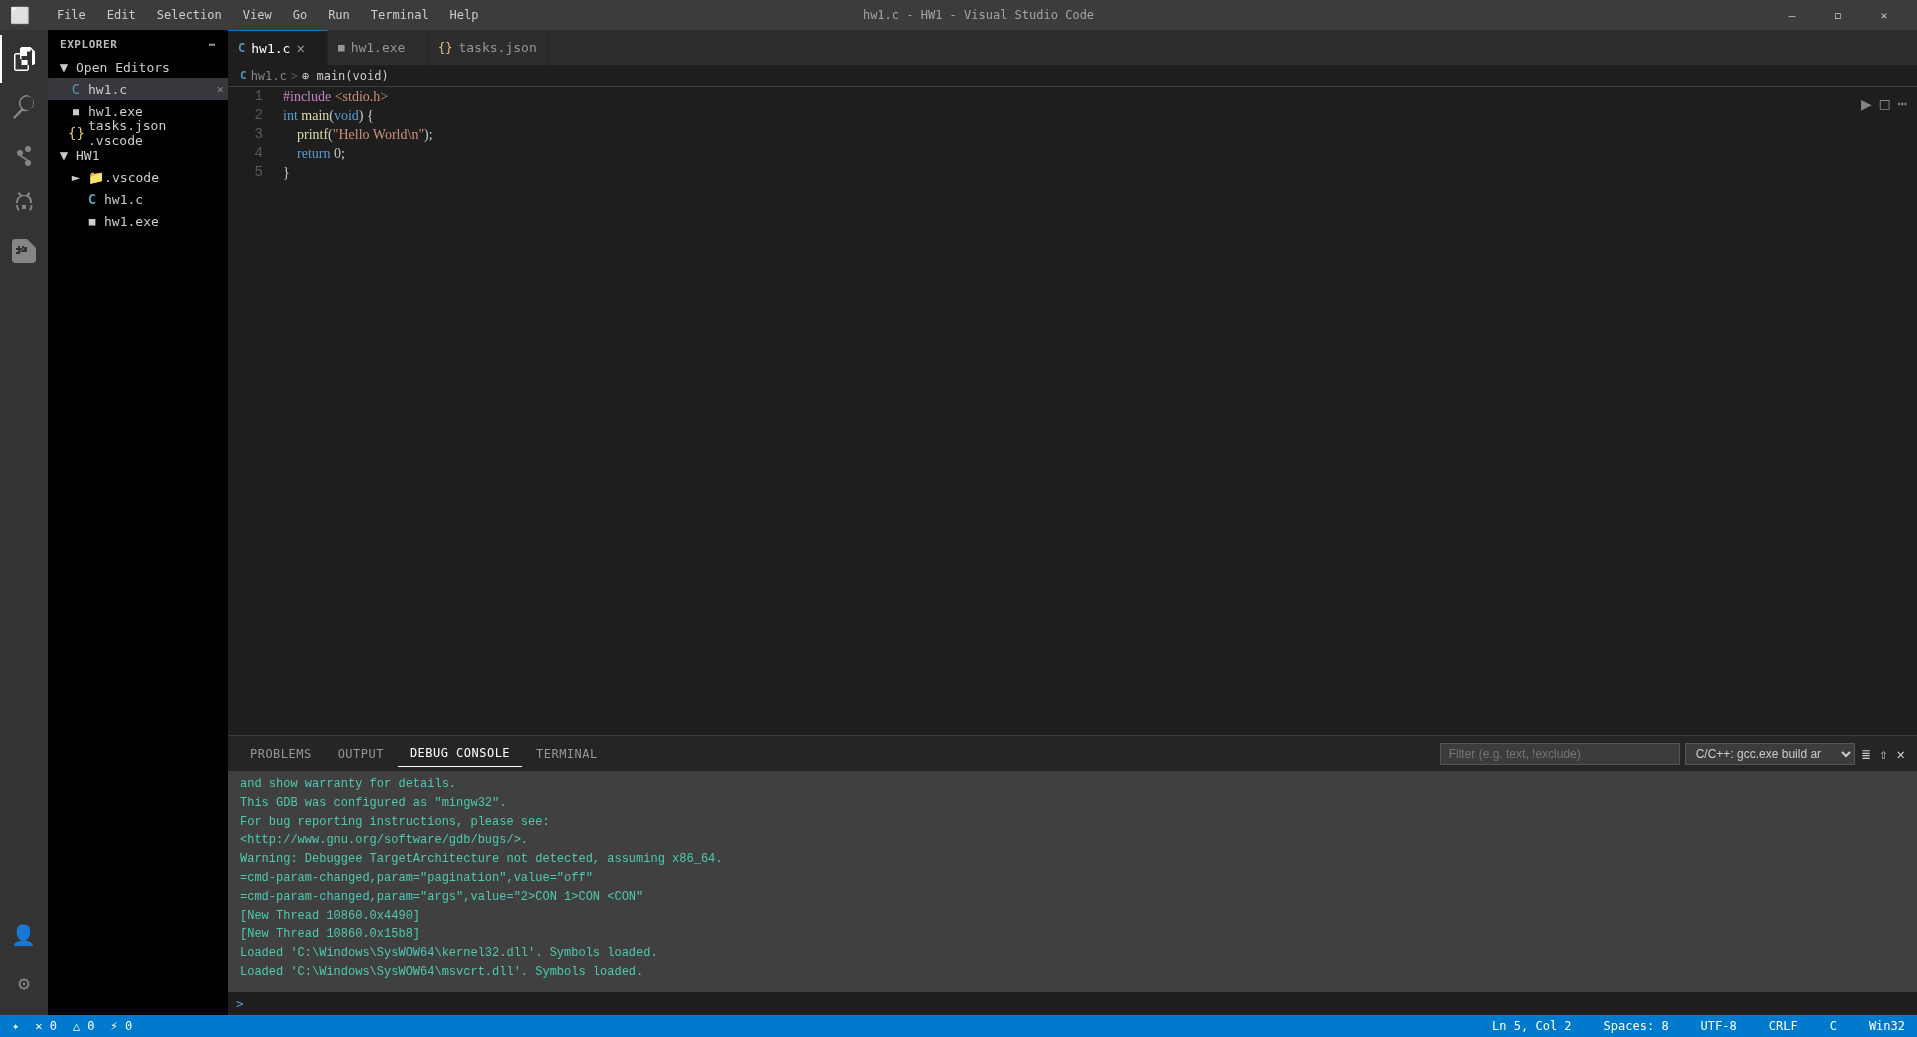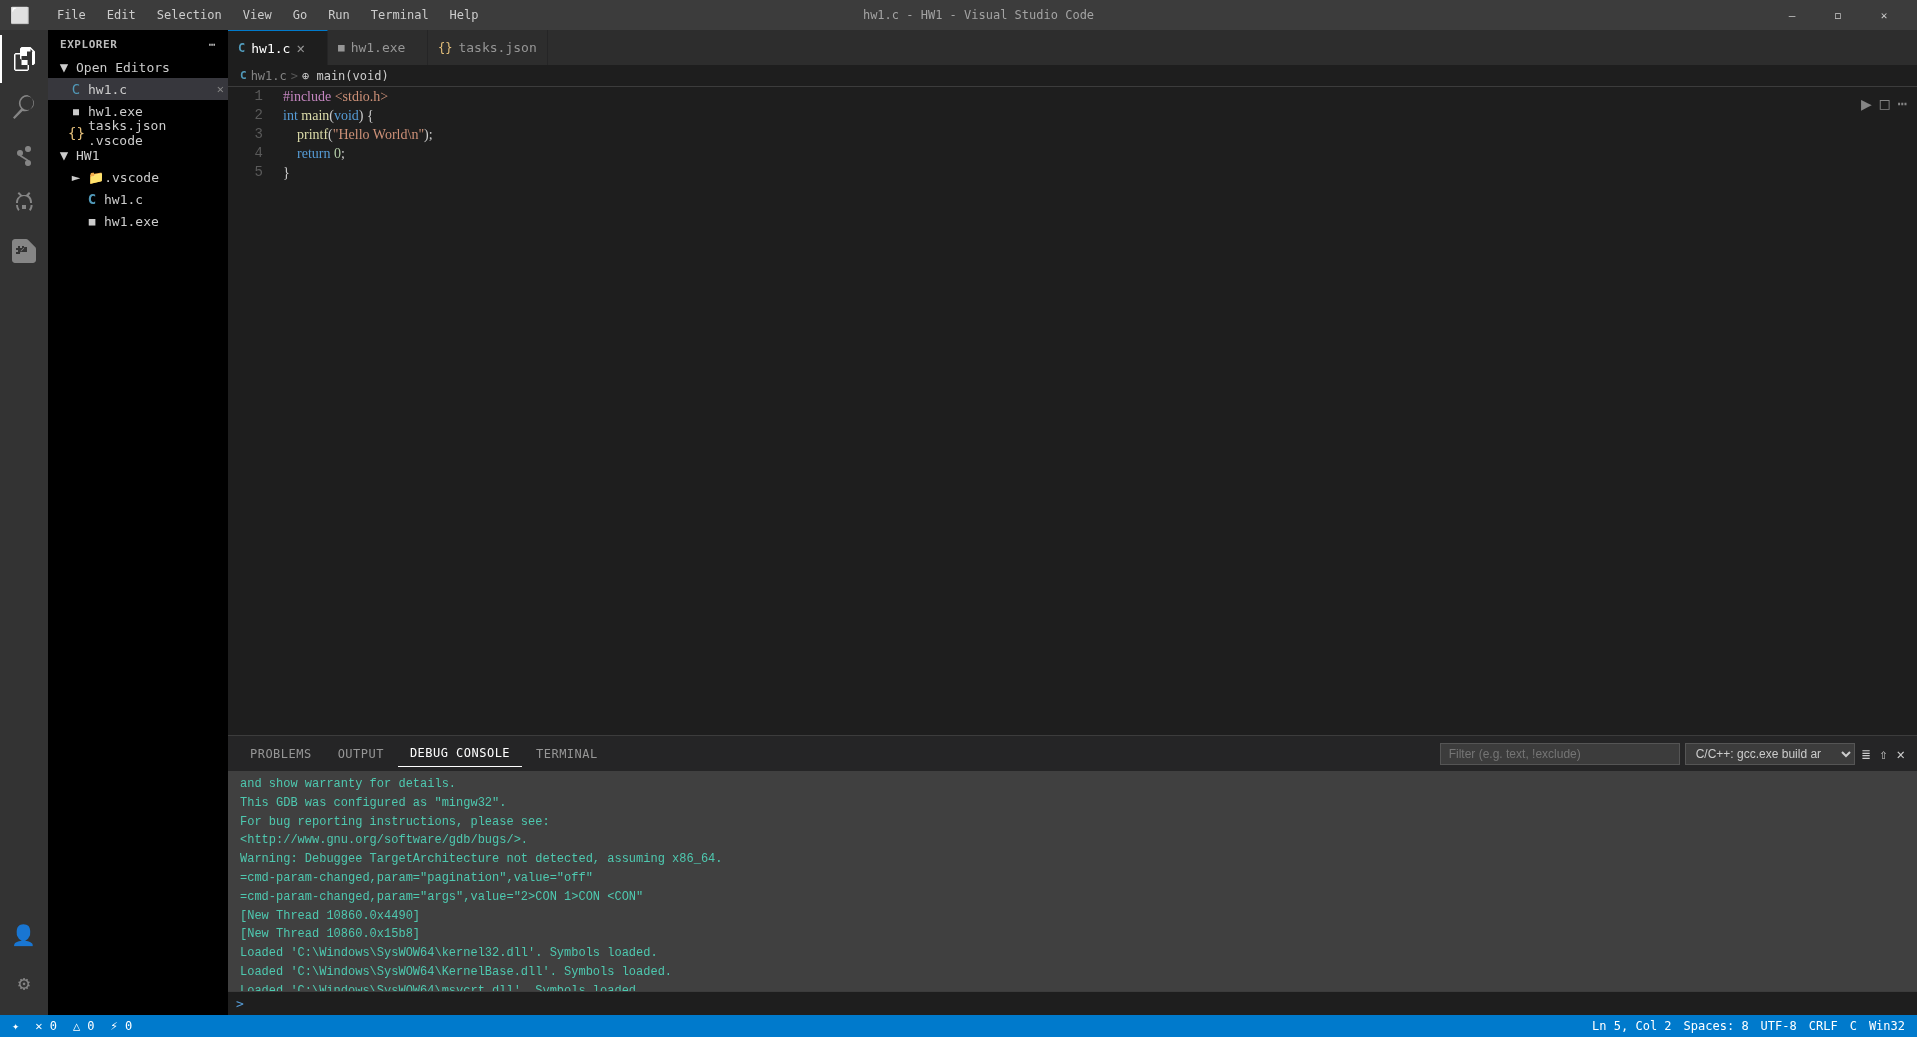--- a/index.html
+++ b/index.html
@@ -342,21 +342,21 @@
       background: #007acc;
       display: flex;
       align-items: center;
       padding: 0 8px;
       flex-shrink: 0;
       font-size: 12px;
       color: #ffffff;
       gap: 10px;
     }
     .status-bar-left { display: flex; align-items: center; gap: 8px; }
-    .status-bar-right { margin-left: auto; display: flex; gap: 4px; }
+    .status-bar-right { margin-left: auto; display: flex; gap: 24px; }
     .status-item { cursor: pointer; padding: 0 4px; }
 
     
     ::-webkit-scrollbar { width: 6px; height: 6px; }
     ::-webkit-scrollbar-track { background: #1e1e1e; }
     ::-webkit-scrollbar-thumb { background: #424242; border-radius: 3px; }
 
     
     .win-controls {
       display: flex;
@@ -563,21 +563,20 @@
         <div class="debug-line cyan">and  show warranty  for details.</div>
         <div class="debug-line cyan">This GDB was configured as "mingw32".</div>
         <div class="debug-line cyan">For bug reporting instructions, please see:</div>
         <div class="debug-line cyan">&lt;http://www.gnu.org/software/gdb/bugs/&gt;.</div>
         <div class="debug-line cyan">Warning: Debuggee TargetArchitecture not detected, assuming x86_64.</div>
         <div class="debug-line cyan">=cmd-param-changed,param="pagination",value="off"</div>
         <div class="debug-line cyan">=cmd-param-changed,param="args",value="2&gt;CON 1&gt;CON &lt;CON"</div>
         <div class="debug-line cyan">[New Thread 10860.0x4490]</div>
         <div class="debug-line cyan">[New Thread 10860.0x15b8]</div>
         <div class="debug-line cyan">Loaded 'C:\Windows\SysWOW64\kernel32.dll'. Symbols loaded.</div>
-        <div class="debug-line cyan">Loaded 'C:\Windows\SysWOW64\KernelBase.dll'. Symbols loaded.</div>
         <div class="debug-line cyan">Loaded 'C:\Windows\SysWOW64\msvcrt.dll'. Symbols loaded.</div>
 
       </div>
 
       <div class="panel-input-row">
         <span class="panel-input-arrow">&gt;</span>
       </div>
     </div>
 
   </div>

